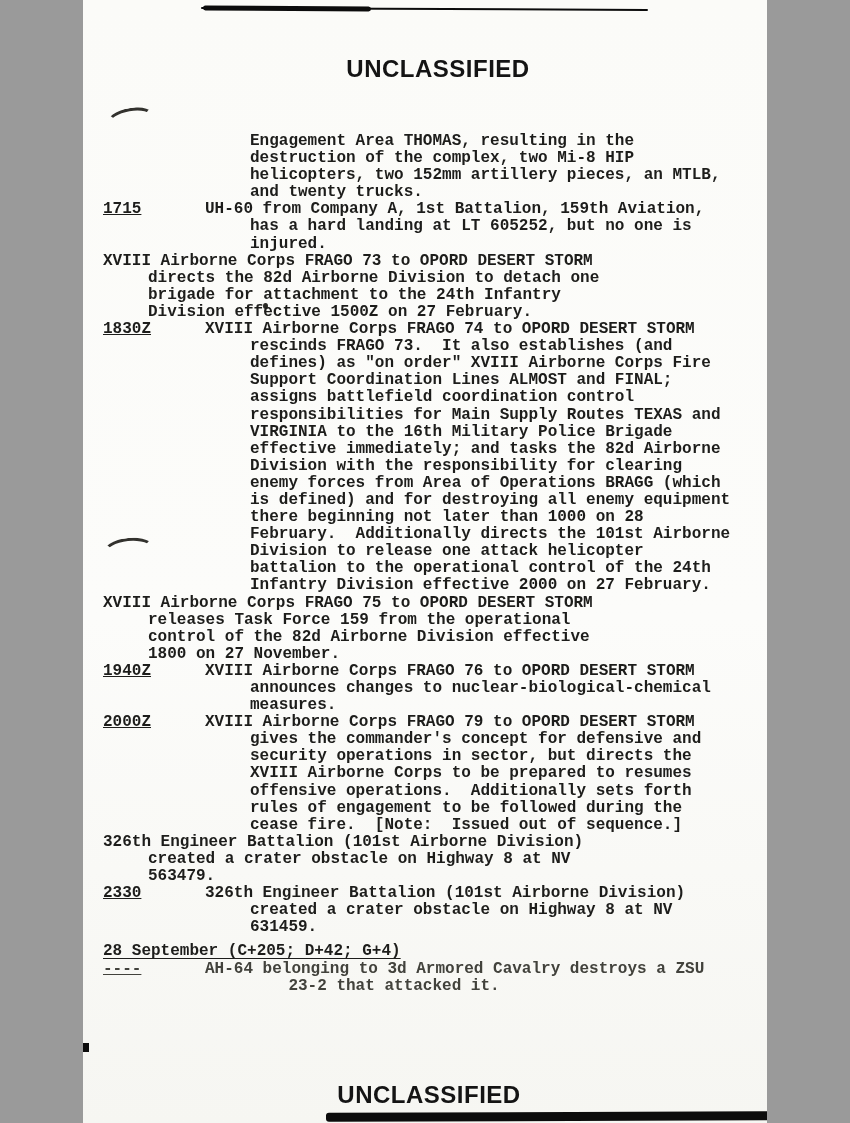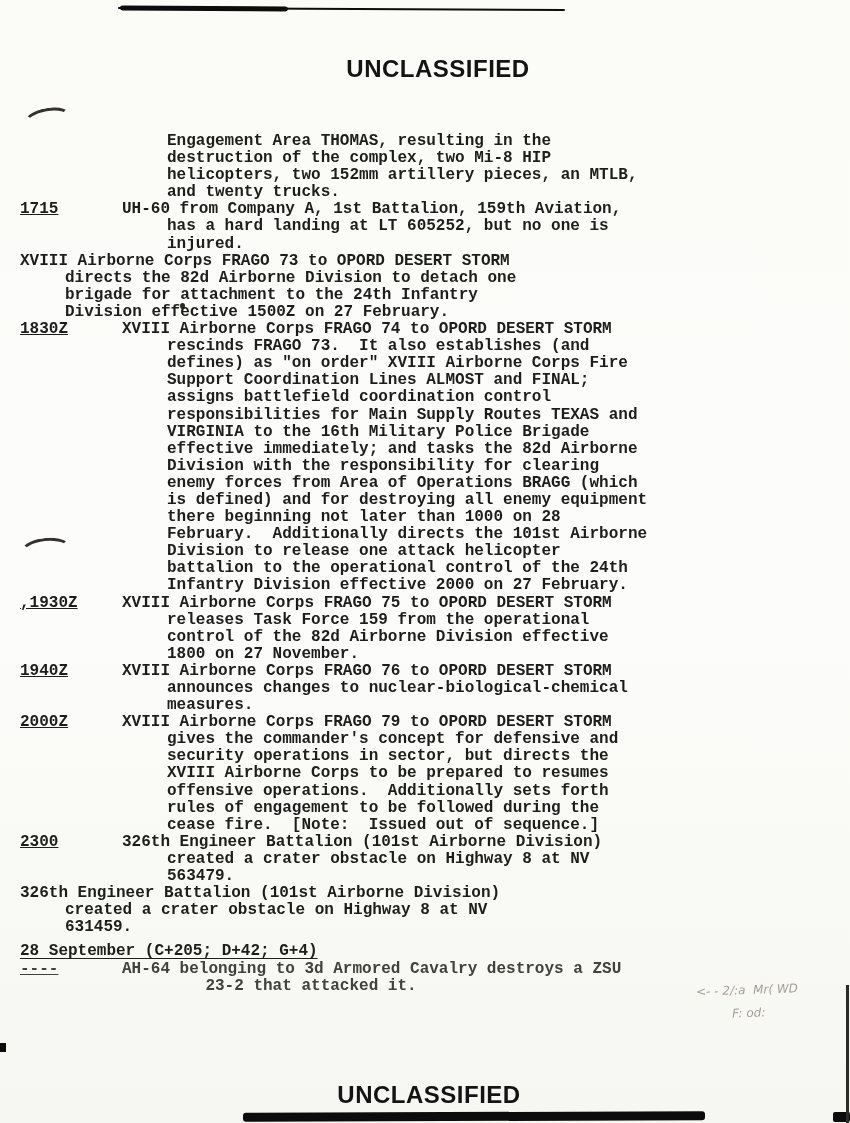--- a/index.html
+++ b/index.html
@@ -1,18 +1,18 @@
 <!DOCTYPE html>
 <html><head>
 <meta charset="utf-8">
 <style>
   html, body { margin: 0; padding: 0; background: #9a9a9a; }
   .page {
     position: relative;
-    width: 850px;
+    width: 684px;
     height: 1123px;
     margin: 0 auto;
     background: linear-gradient(180deg, #fbfbf8 0%, #fcfcfa 55%, #f6f6f2 100%);
     overflow: hidden;
     font-family: "Liberation Mono", "DejaVu Sans Mono", monospace;
   }
 
   
   .banner {
     position: absolute;
@@ -145,21 +145,20 @@
 enemy forces from Area of Operations BRAGG (which
 is defined) and for destroying all enemy equipment
 there beginning not later than 1000 on 28
 February.  Additionally directs the 101st Airborne
 Division to release one attack helicopter
 battalion to the operational control of the 24th
 Infantry Division effective 2000 on 27 February.</div>
     </div>
 
     <div class="entry">
-      <div class="time">,1930Z</div>
       <div class="text">XVIII Airborne Corps FRAGO 75 to OPORD DESERT STORM
 releases Task Force 159 from the operational
 control of the 82d Airborne Division effective
 1800 on 27 November.</div>
     </div>
 
     <div class="entry">
       <div class="time">1940Z</div>
       <div class="text">XVIII Airborne Corps FRAGO 76 to OPORD DESERT STORM
 announces changes to nuclear-biological-chemical
@@ -171,27 +170,27 @@
       <div class="text">XVIII Airborne Corps FRAGO 79 to OPORD DESERT STORM
 gives the commander's concept for defensive and
 security operations in sector, but directs the
 XVIII Airborne Corps to be prepared to resumes
 offensive operations.  Additionally sets forth
 rules of engagement to be followed during the
 cease fire.  [Note:  Issued out of sequence.]</div>
     </div>
 
     <div class="entry">
-      <div class="time">2300</div>
       <div class="text">326th Engineer Battalion (101st Airborne Division)
 created a crater obstacle on Highway 8 at NV
 563479.</div>
     </div>
 
     <div class="entry">
+      <div class="time">2330</div>
       <div class="text">326th Engineer Battalion (101st Airborne Division)
 created a crater obstacle on Highway 8 at NV
 631459.</div>
     </div>
 
     <div class="section-header">28 September (C+205; D+42; G+4)</div>
 
     <div class="entry faded">
       <div class="time">----</div>
       <div class="text">AH-64 belonging to 3d Armored Cavalry destroys a ZSU

